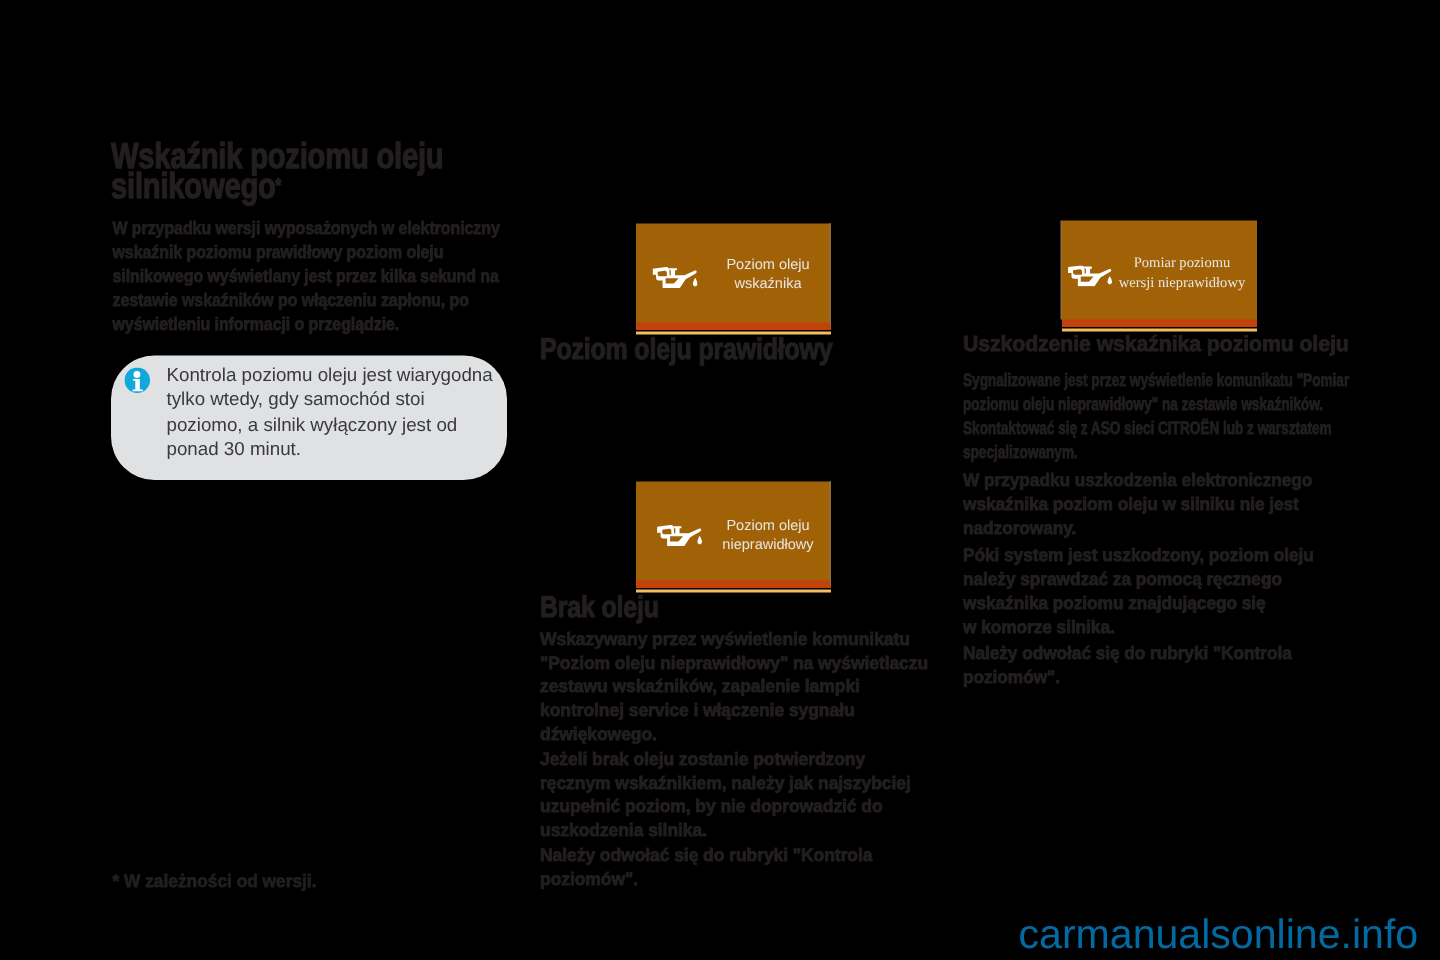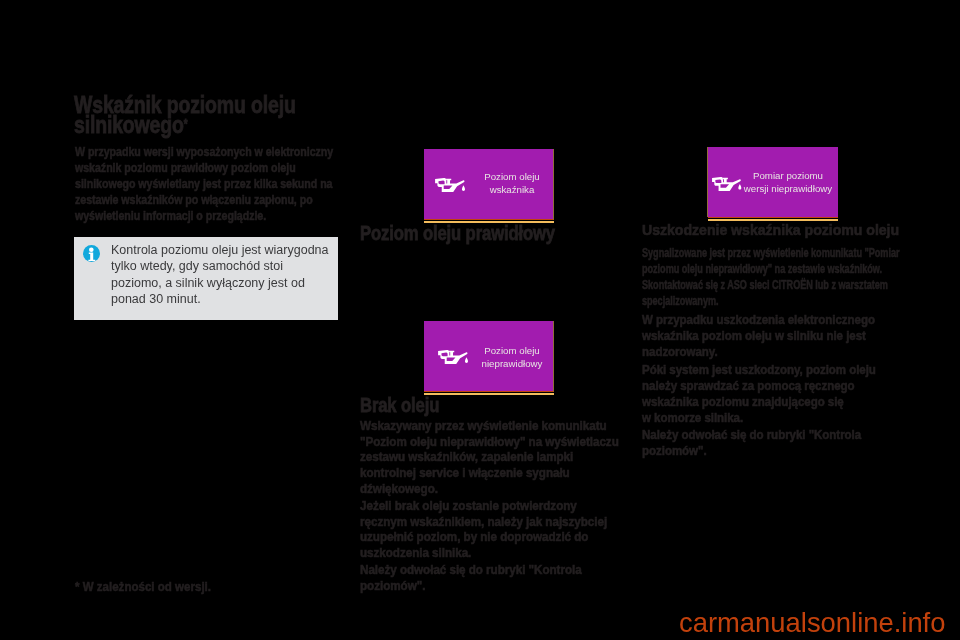--- a/index.html
+++ b/index.html
@@ -26,34 +26,34 @@
       transform:scaleX(0.832);transform-origin:0 0;}
   .h3{position:absolute;color:#231f20;font-size:14.6px;font-weight:bold;
       line-height:15px;white-space:nowrap;letter-spacing:-0.05px;
       -webkit-text-stroke:0.6px #231f20;
       transform:scaleX(0.97);transform-origin:0 0;}
   .footnote{position:absolute;color:#231f20;font-size:12px;font-weight:bold;
       white-space:nowrap;-webkit-text-stroke:0.5px #231f20;
       transform:scaleX(0.962);transform-origin:0 0;}
 
   
-  .infobox{position:absolute;background:#e0e1e3;}
+  .infobox{position:absolute;background:#e0e1e3;border-radius:29px;}
   .infobox .txt{position:absolute;color:#3a3a3c;font-size:12.5px;line-height:16.3px;white-space:nowrap;}
   .info-icon{position:absolute;}
 
   
-  .panel{position:absolute;background:#a21caf;box-sizing:border-box;
-         border-right:1px solid #8f6e38;border-bottom:1px solid #c2410c;}
-  .panel.lb{border-right:0;border-left:0;}
+  .panel{position:absolute;background:#a16207;box-sizing:border-box;
+         border-right:1px solid #8f6e38;border-bottom:5px solid #c2410c;}
+  .panel.lb{border-right:0;border-left:0;font-family:Liberation Serif, serif;}
   .panel-left-border{position:absolute;left:-1px;top:0;bottom:0;width:1.2px;background:#8f6e38;}
   .panel-inner-border{position:absolute;right:-1px;top:0;bottom:0;width:1px;background:#8f6e38;}
   .panel .ptxt{position:absolute;color:#e8e6e3;font-size:9.7px;line-height:13px;text-align:center;white-space:nowrap;}
   .goldline{position:absolute;background:#f3bc5c;height:1.5px;}
 
-  .wm{position:absolute;color:#c2410c;font-size:27.4px;letter-spacing:0px;white-space:nowrap;}
+  .wm{position:absolute;color:#0369a1;font-size:27.4px;letter-spacing:0px;white-space:nowrap;}
 </style>
 </head>
 <body>
 
 <div class="page">
   <svg width="0" height="0" style="position:absolute" aria-hidden="true">
       <defs>
     <g id="oilcan" fill="#fff" fill-rule="evenodd">
           <path d="M3 23L84 13C98 11 106 22 106 36L106 63L114 63L114 33L103 33L103 20L151 20L151 33L140 33L140 63L197 63L258 36C272 30 278 45 266 52L205 88L168 143L64 143L64 95L40 95C29 95 24 88 24 78L24 60L3 60ZM34 42L76 36C86 35 90 42 90 51L90 70L48 70C39 70 34 64 34 57ZM82 81L162 81L133 114L82 114Z"></path>
           <path d="M263 79C263 79 249 103 249 115C249 124 255 131 263 131C271 131 277 124 277 115C277 103 263 79 263 79Z"></path>

